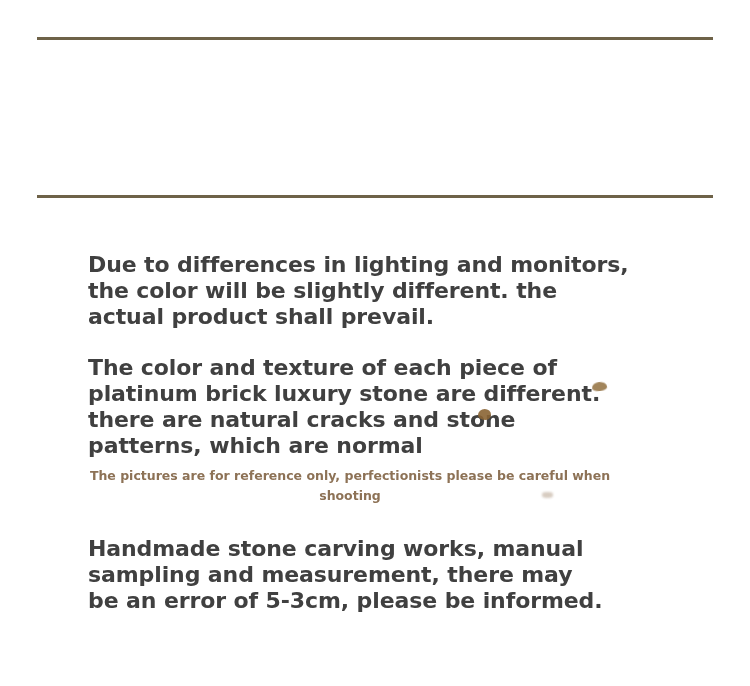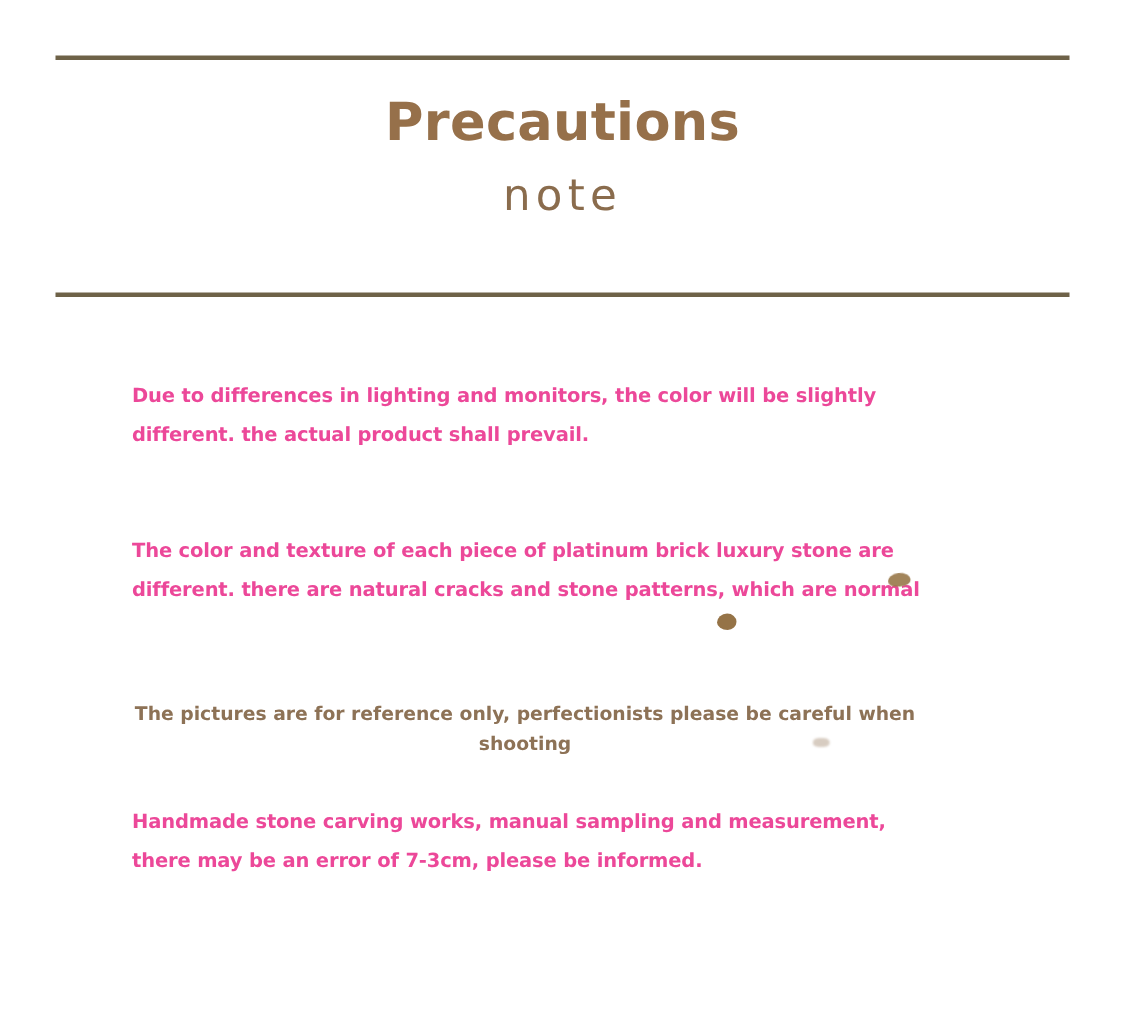--- a/index.html
+++ b/index.html
@@ -60,23 +60,23 @@
     letter-spacing: 3.5px;
     line-height: 1.25;
     margin: 10px 0 0 0;
   }
 
   
   .body-para {
     position: absolute;
     left: 88px;
     font-family: "DejaVu Sans", "Liberation Sans", sans-serif;
-    font-size: 13px;
+    font-size: 22px;
     font-weight: 700;
-    color: #ec4899;
+    color: #404040;
     line-height: 26px;
     letter-spacing: -0.1px;
     text-align: left;
     margin: 0;
   }
 
   .para-1 { top: 252px; width: 546px; }
   .para-2 { top: 355px; width: 528px; }
   .para-4 { top: 536px; width: 520px; }
 
@@ -132,32 +132,28 @@
     filter: blur(0.8px);
   }
 </style>
 </head>
 <body>
 
 <div class="page">
 
   <div class="rule rule-top"></div>
 
-  <div class="header-block">
-    <h1 class="title">Precautions</h1>
-    <div class="subtitle">note</div>
-  </div>
 
   <div class="rule rule-bottom"></div>
 
   <p class="body-para para-1">Due to differences in lighting and monitors, the color will be slightly different. the actual product shall prevail.</p>
 
   <p class="body-para para-2">The color and texture of each piece of platinum brick luxury stone are different. there are natural cracks and stone patterns, which are normal</p>
 
   <p class="small-note">The pictures are for reference only, perfectionists please be careful when shooting</p>
 
-  <p class="body-para para-4">Handmade stone carving works, manual sampling and measurement, there may be an error of 7-3cm, please be informed.</p>
+  <p class="body-para para-4">Handmade stone carving works, manual sampling and measurement, there may be an error of 5-3cm, please be informed.</p>
 
   <div class="smudge smudge-a"></div>
   <div class="smudge smudge-b"></div>
   <div class="smudge smudge-c"></div>
 
 </div>
 
 </body></html>

